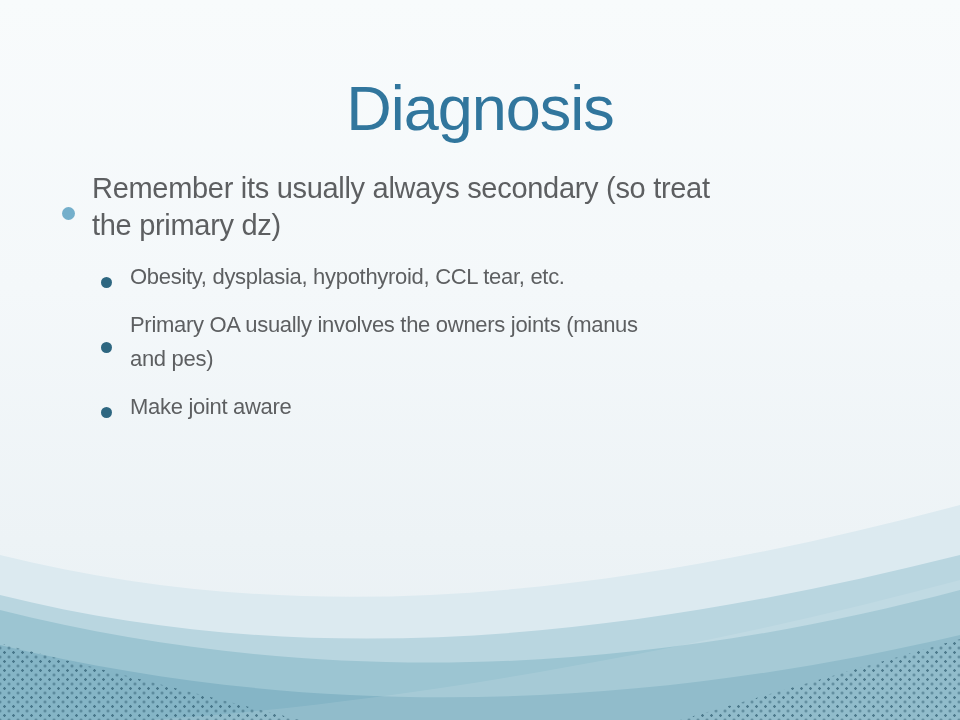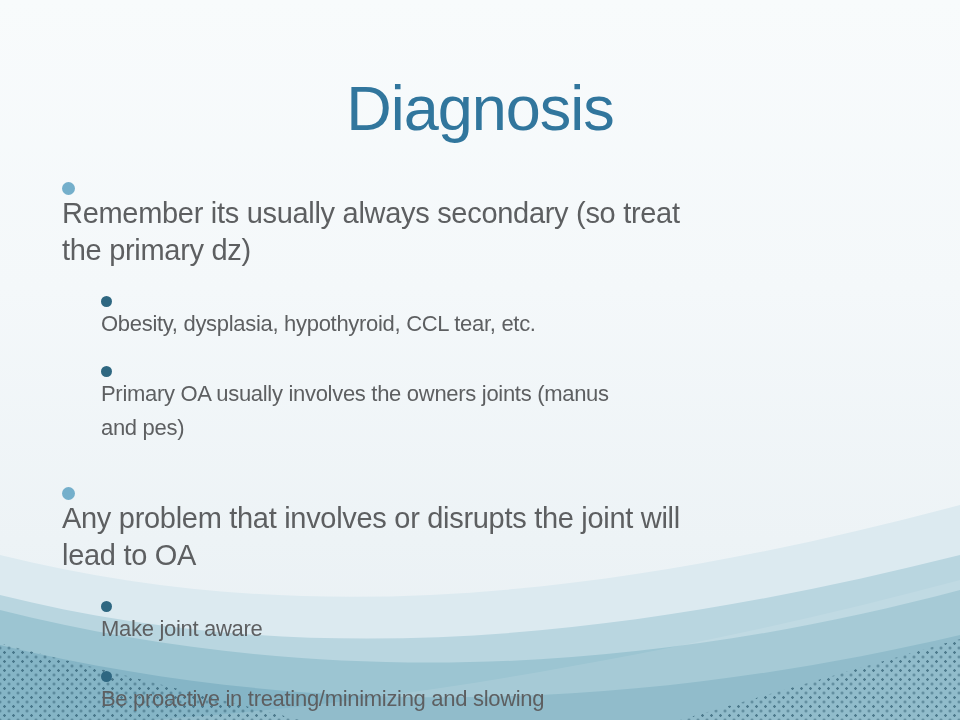--- a/index.html
+++ b/index.html
@@ -21,21 +21,21 @@
     letter-spacing:-1px;
     color:#31769d;
   }
 
   
   .content{
     position:absolute;top:170px;left:62px;right:40px;
     color:#5d5f61;
     letter-spacing:-0.3px;
   }
-  .li{display:flex;align-items:flex-start;flex-direction:column;}
+  .li{display:flex;align-items:center;}
   .li .txt{white-space:pre-line;}
   .l1{font-size:29px;line-height:37px;margin-bottom:16px;}
   .l2{font-size:22px;line-height:34px;margin-left:39px;margin-bottom:14px;}
   .gap-before{margin-top:30px;}
   .dot{flex:0 0 auto;border-radius:50%;}
   .l1 .dot{width:13px;height:13px;margin:12px 17px 0 0;background:#74afcb;}
   .l2 .dot{width:11px;height:11px;margin:11px 18px 0 0;background:#2e6781;}
 
   
   .waves{position:absolute;left:0;bottom:0;width:960px;height:260px;pointer-events:none;}
@@ -82,31 +82,21 @@
       <span class="dot"></span>
       <span class="txt">Obesity, dysplasia, hypothyroid, CCL tear, etc.</span>
     </div>
 
     <div class="li l2">
       <span class="dot"></span>
       <span class="txt">Primary OA usually involves the owners joints (manus
 and pes)</span>
     </div>
 
-    <div class="li l1 gap-before">
-      <span class="dot"></span>
-      <span class="txt">Any problem that involves or disrupts the joint will
-lead to OA</span>
-    </div>
 
     <div class="li l2">
       <span class="dot"></span>
       <span class="txt">Make joint aware</span>
     </div>
 
-    <div class="li l2">
-      <span class="dot"></span>
-      <span class="txt">Be proactive in treating/minimizing and slowing
-progression</span>
-    </div>
 
   </div>
 </div>
 
 </body></html>

